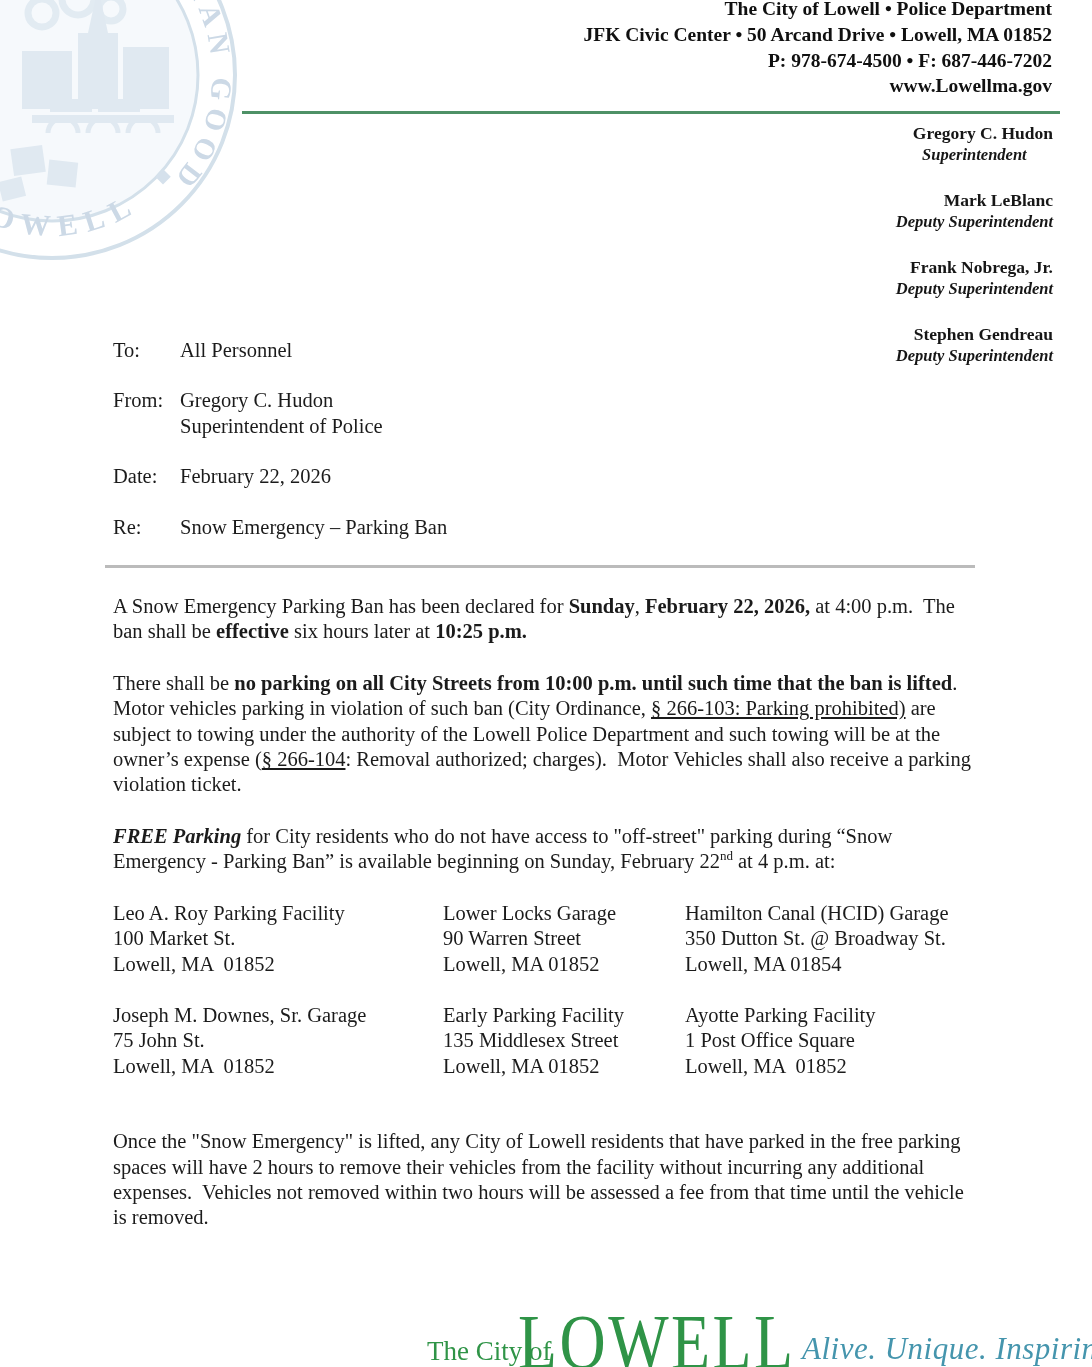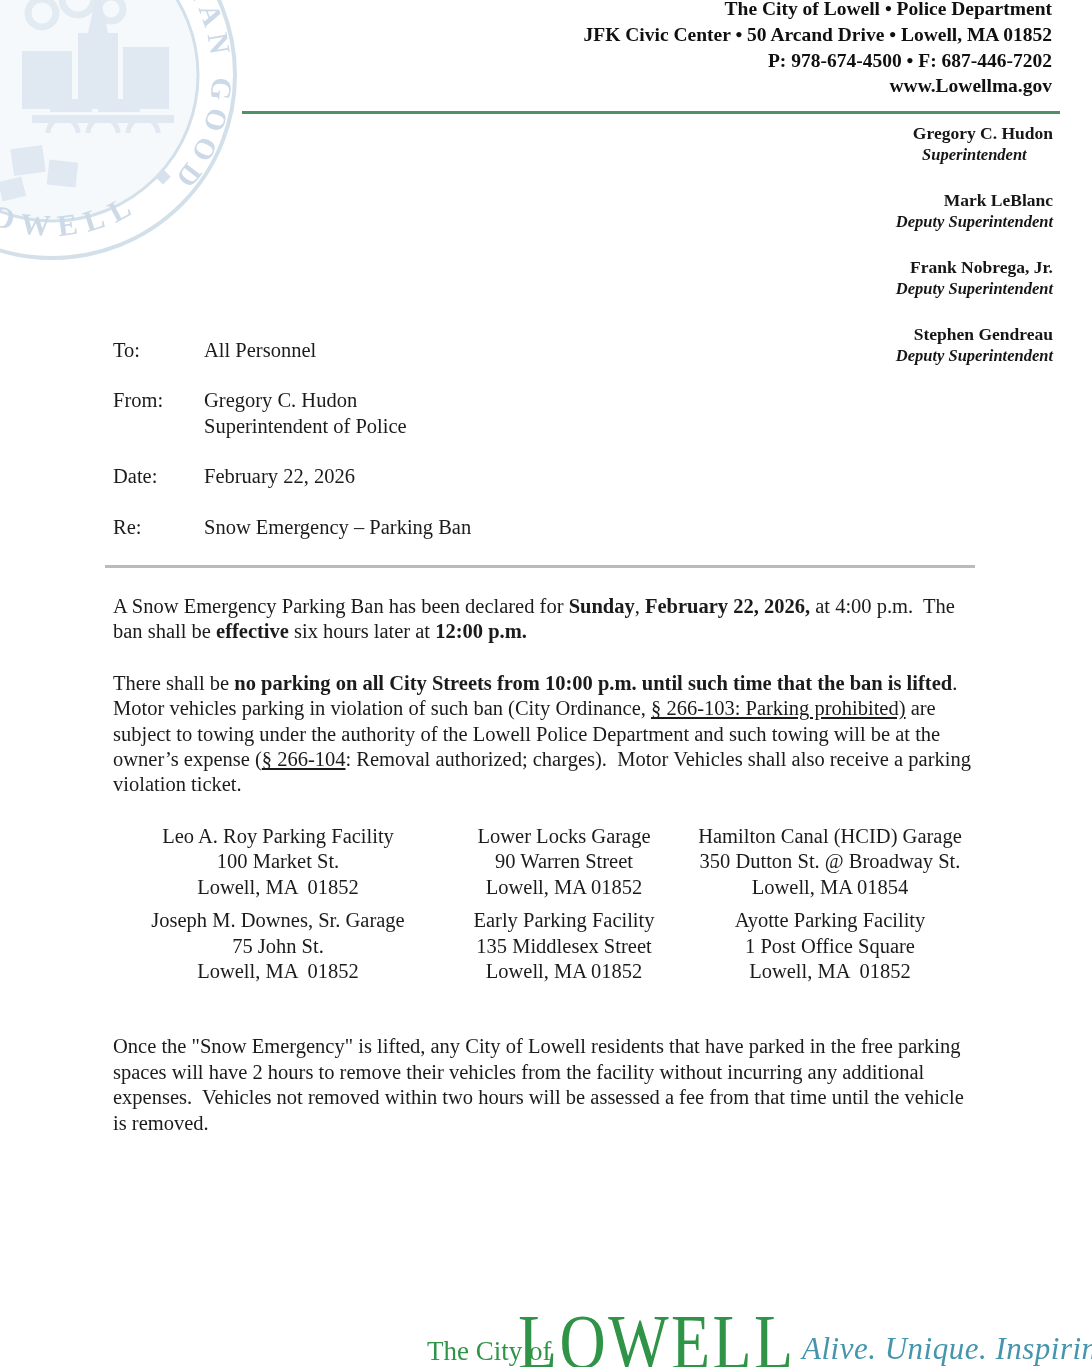--- a/index.html
+++ b/index.html
@@ -23,30 +23,30 @@
   }
 
   
   .officials{position:absolute;top:122px;right:39px;text-align:right;color:#161616;}
   .official{margin-bottom:24px;}
   .o-name{font-weight:bold;font-size:17.5px;line-height:22px;}
   .o-title{font-weight:bold;font-style:italic;font-size:16.5px;line-height:21px;text-align:center;}
 
   
   .content{position:absolute;left:113px;top:338px;width:862px;font-size:20.5px;line-height:25.4px;}
-  .frow{display:flex;margin-bottom:25px;gap:24px;}
+  .frow{display:flex;margin-bottom:25px;}
   .flabel{width:67px;flex:none;}
   .fvalue{white-space:pre-wrap;}
   .gray-rule{height:3px;background:var(--rule-gray,#bbbbbb);width:870px;margin:22px 0 26px -8px;}
   .par{margin:0 0 26px 0;white-space:pre-wrap;}
   .par .b{font-weight:bold;}
   .par .i{font-style:italic;}
   .par .u{text-decoration:underline;margin-top:8px;}
   .par .sup{vertical-align:super;font-size:13px;line-height:0;}
-  .fac-grid{display:grid;grid-template-columns:330px 242px 1fr;row-gap:8px;margin:16px 0 50px 0;text-align:center;}
+  .fac-grid{display:grid;grid-template-columns:330px 242px 1fr;row-gap:26px;margin:16px 0 50px 0;}
   .fac{white-space:pre-wrap;}
   .closing{margin-bottom:0;}
 
   
   .f-prefix{position:absolute;left:400px;top:1336px;font-size:27px;color:var(--brand-green,#2f9447);margin-left:27px;}
   .f-wordmark{
     position:absolute;left:518px;top:1303px;font-size:78px;line-height:1;letter-spacing:3px;
     color:var(--brand-green,#2f9447);transform:scaleX(0.82);transform-origin:0 0;white-space:nowrap;
   }
   .f-tagline{
@@ -137,22 +137,23 @@
         <span class="fvalue">February 22, 2026</span>
       </div>
       <div class="frow">
         <span class="flabel">Re:</span>
         <span class="fvalue">Snow Emergency – Parking Ban</span>
       </div>
     </div>
 
     <div class="gray-rule"></div>
 
-    <p class="par"><span>A Snow Emergency Parking Ban has been declared for </span><span class="b">Sunday</span><span>, </span><span class="b">February 22, 2026,</span><span> at 4:00 p.m.  The ban shall be </span><span class="b">effective</span><span> six hours later at </span><span class="b">12:00 p.m.</span></p>
+    <p class="par"><span>A Snow Emergency Parking Ban has been declared for </span><span class="b">Sunday</span><span>, </span><span class="b">February 22, 2026,</span><span> at 4:00 p.m.  The ban shall be </span><span class="b">effective</span><span> six hours later at </span><span class="b">10:25 p.m.</span></p>
     <p class="par"><span>There shall be </span><span class="b">no parking on all City Streets from 10:00 p.m. until such time that the ban is lifted</span><span>.  Motor vehicles parking in violation of such ban (City Ordinance, </span><span class="u">§ 266-103: Parking prohibited)</span><span> are subject to towing under the authority of the Lowell Police Department and such towing will be at the owner’s expense (</span><span class="u">§ 266-104</span><span>: Removal authorized; charges).  Motor Vehicles shall also receive a parking violation ticket.</span></p>
+    <p class="par"><span class="b i">FREE Parking</span><span> for City residents who do not have access to "off-street" parking during “Snow Emergency - Parking Ban” is available beginning on Sunday, February 22</span><span class="sup">nd</span><span> at 4 p.m. at:</span></p>
 
     <div class="fac-grid">
       <div class="fac">Leo A. Roy Parking Facility<br>100 Market St.<br>Lowell, MA  01852</div>
       <div class="fac">Lower Locks Garage<br>90 Warren Street<br>Lowell, MA 01852</div>
       <div class="fac">Hamilton Canal (HCID) Garage<br>350 Dutton St. @ Broadway St.<br>Lowell, MA 01854</div>
       <div class="fac">Joseph M. Downes, Sr. Garage<br>75 John St.<br>Lowell, MA  01852</div>
       <div class="fac">Early Parking Facility<br>135 Middlesex Street<br>Lowell, MA 01852</div>
       <div class="fac">Ayotte Parking Facility<br>1 Post Office Square<br>Lowell, MA  01852</div>
     </div>
 

